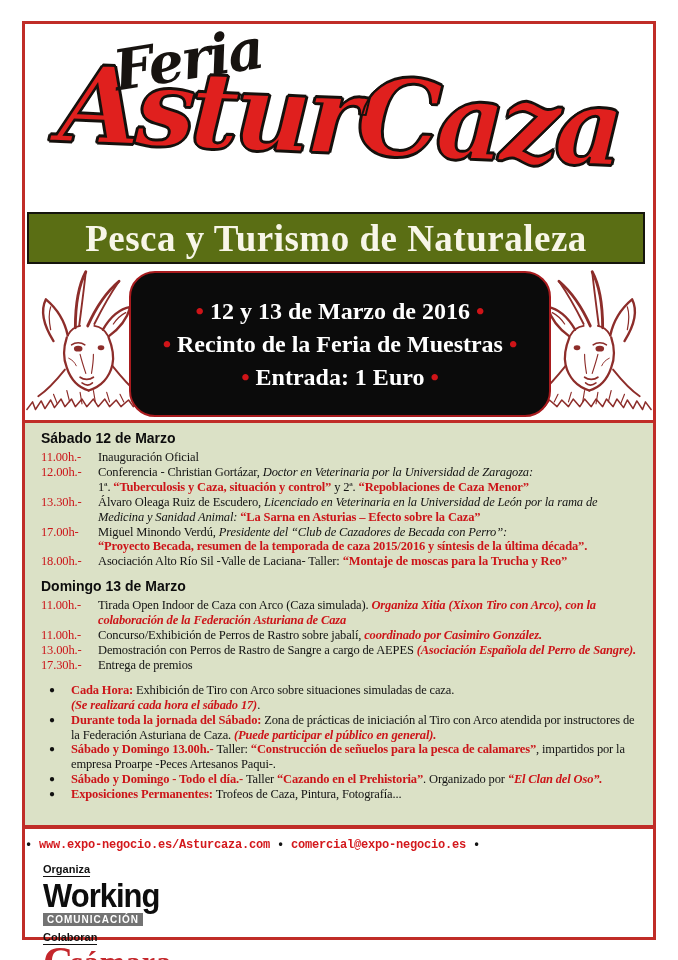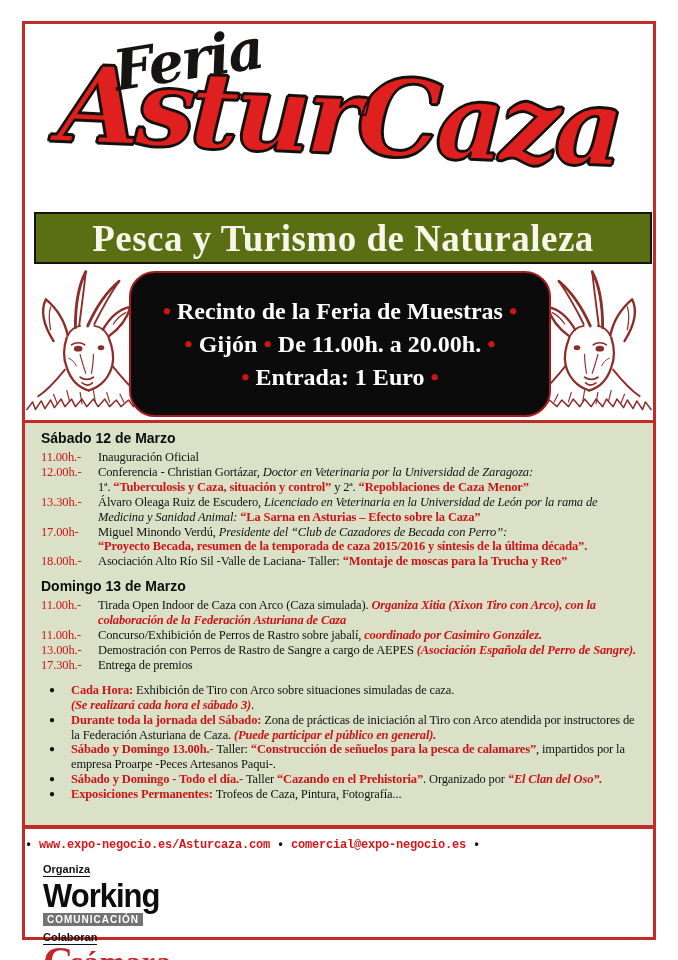--- a/index.html
+++ b/index.html
@@ -20,21 +20,21 @@
          font-style:italic;font-weight:bold;font-size:56px;color:#171310;
          transform:rotate(-9deg);letter-spacing:-2px;z-index:3;}
   .asturcaza{position:absolute;left:0;top:34px;width:100%;text-align:center;
          font-family:"DejaVu Serif",serif;font-style:italic;font-weight:bold;
          font-size:106px;line-height:1.1;color:#e0201e;letter-spacing:-5px;
          transform:rotate(2.5deg);z-index:2;
          -webkit-text-stroke:2px #15110d;
          text-shadow:2px 0 0 #15110d,-2px 0 0 #15110d,0 2px 0 #15110d,0 -2px 0 #15110d;}
 
   
-  .banner{position:absolute;left:9px;top:188px;width:614px;height:48px;
+  .banner{position:absolute;left:2px;top:188px;width:614px;height:48px;
           background:var(--olive);border:2px solid #15150d;
           display:flex;align-items:center;justify-content:center;
           font-weight:bold;font-size:37px;color:#f8f6e8;letter-spacing:.5px;z-index:4;}
 
   
   .goat{position:absolute;top:243px;width:114px;height:152px;overflow:hidden;z-index:1;}
   .goat-left{left:0;}
   .goat-right{right:0;transform:scaleX(-1);}
   .goat svg{width:100%;height:100%;}
 
@@ -160,22 +160,22 @@
           <path d="M46 96 C50 98 52 100 54 104" stroke-width="1"></path>
           <path d="M42 108 C34 118 26 128 14 136" stroke-width="2"></path>
           <path d="M92 104 C100 114 108 124 118 132" stroke-width="2"></path>
           <path d="M2 150 l6 -8 l3 8 l6 -9 l4 8 l6 -9 l4 8 l7 -9 l4 8 l7 -8 l4 8 l7 -8 l5 8 l7 -8 l5 8 l7 -8 l5 8 l7 -7 l5 7 l8 -7 l5 7 l8 -6" stroke-width="1.6"></path>
           <path d="M30 134 l4 10 M44 130 l3 12 M58 132 l2 12 M72 130 l2 12 M86 132 l3 10 M100 134 l4 8" stroke-width="1.2"></path>
         </g>
       </svg>
     </div>
 
     <div class="info-box">
+      <div class="info-line"><span class="s-dot">• </span><span>12 y 13 de Marzo de 2016</span><span class="s-dot"> •</span></div>
       <div class="info-line"><span class="s-dot">• </span><span>Recinto de la Feria de Muestras</span><span class="s-dot"> •</span></div>
-      <div class="info-line"><span class="s-dot">• </span><span>Gijón</span><span class="s-dot"> • </span><span>De 11.00h. a 20.00h.</span><span class="s-dot"> •</span></div>
       <div class="info-line"><span class="s-dot">• </span><span>Entrada: 1 Euro</span><span class="s-dot"> •</span></div>
     </div>
 
     <div class="rule-top"></div>
 
     <div class="schedule">
       <h2>Sábado 12 de Marzo</h2>
       <div>
           <div class="row">
             <span class="time">11.00h.-</span>
@@ -213,21 +213,21 @@
             <div class="txt"><span class="s-b">Demostración con Perros de Rastro de Sangre a cargo de AEPES </span><span class="s-ri">(Asociación Española del Perro de Sangre).</span></div>
           </div>
           <div class="row">
             <span class="time">17.30h.-</span>
             <div class="txt"><span class="s-b">Entrega de premios</span></div>
           </div>
         </div>
       <div class="notes">
           <div class="note">
             <span class="ndot">●</span>
-            <div class="ntxt"><span class="s-r">Cada Hora: </span><span class="s-b">Exhibición de Tiro con Arco sobre situaciones simuladas de caza.</span><br><span class="s-ri">(Se realizará cada hora el sábado 3)</span><span class="s-b">.</span></div>
+            <div class="ntxt"><span class="s-r">Cada Hora: </span><span class="s-b">Exhibición de Tiro con Arco sobre situaciones simuladas de caza.</span><br><span class="s-ri">(Se realizará cada hora el sábado 17)</span><span class="s-b">.</span></div>
           </div>
           <div class="note">
             <span class="ndot">●</span>
             <div class="ntxt"><span class="s-r">Durante toda la jornada del Sábado: </span><span class="s-b">Zona de prácticas de iniciación al Tiro con Arco atendida por instructores de la Federación Asturiana de Caza. </span><span class="s-ri">(Puede participar el público en general).</span></div>
           </div>
           <div class="note">
             <span class="ndot">●</span>
             <div class="ntxt"><span class="s-r">Sábado y Domingo 13.00h.- </span><span class="s-b">Taller: </span><span class="s-r">“Construcción de señuelos para la pesca de calamares”</span><span class="s-b">, impartidos por la empresa Proarpe -Peces Artesanos Paqui-.</span></div>
           </div>
           <div class="note">

